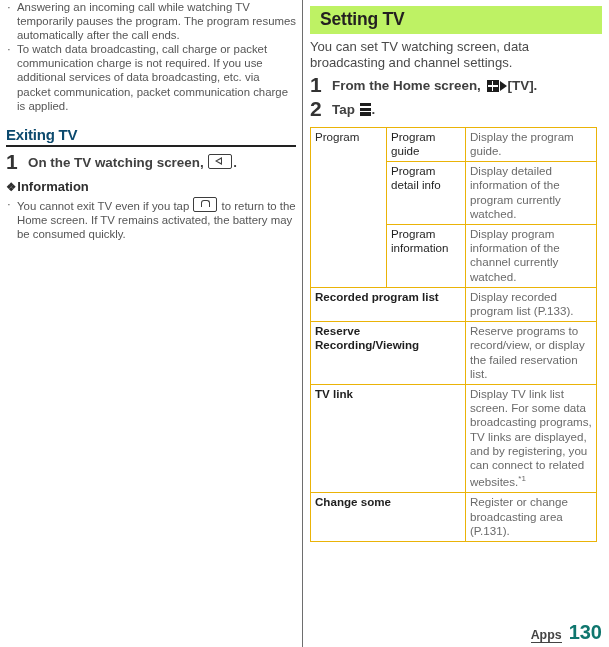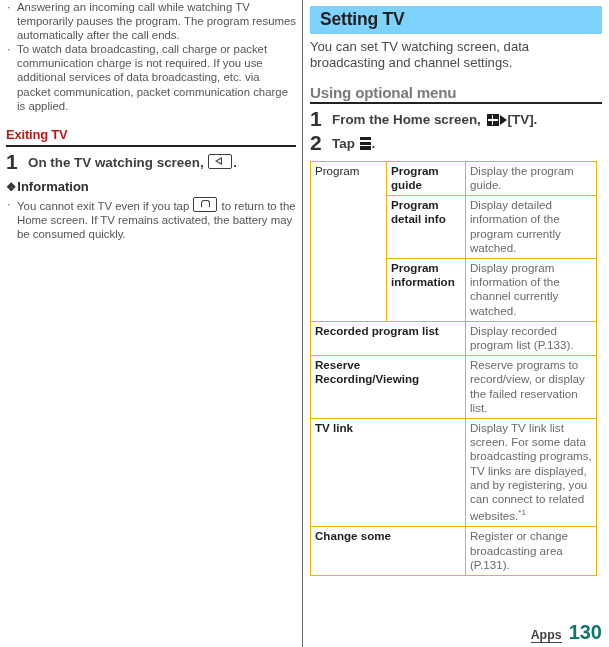--- a/index.html
+++ b/index.html
@@ -62,34 +62,34 @@
     position: absolute;
     left: 1px;
     top: 0px;
     font-size: 11.4px;
     line-height: 14.1px;
     color: #555555;
   }
 
   
   .h-section {
-    font-size: 13px;
-    font-weight: bold;
-    color: #b91c1c;
+    font-size: 15px;
+    font-weight: bold;
+    color: #0c4a6e;
     letter-spacing: -0.2px;
     margin: 11px 0 1px 0;
     line-height: 21px;
   }
   .h-rule {
     border-bottom: 2.2px solid #222222;
     margin-bottom: 5px;
   }
 
   .banner {
-    background: #7dd3fc;
+    background: #bef264;
     color: #231f20;
     font-size: 17.5px;
     font-weight: bold;
     letter-spacing: -0.2px;
     padding: 3px 0 4px 10px;
     line-height: 21px;
     margin-top: 6px;
   }
 
   .para {
@@ -246,21 +246,21 @@
     table-layout: fixed;
   }
   table.opt td {
     border: 1px solid #eab308;
     vertical-align: top;
     padding: 2px 4px 3px 4px;
     font-size: 11.6px;
     line-height: 14.2px;
   }
   td.c1 { width: 67px; color: #2a2a2a; }
-  td.c2 { width: 70px; font-weight: bold; color: #1f1f1f; margin-left: 36px; }
+  td.c2 { width: 70px; font-weight: normal; color: #1f1f1f; margin-left: 36px; }
   td.c12 { font-weight: bold; color: #1f1f1f; }
   td.c3 { color: #6a6a6a; }
   sup.fn { font-size: 8px; vertical-align: super; }
 
   
   .footer {
     position: absolute;
     right: 7px;
     bottom: 4px;
     display: flex;
@@ -331,21 +331,20 @@
     </ul>
 
   </div>
 
   <div class="col-right">
 
     <div class="banner">Setting TV</div>
 
     <div class="para">You can set TV watching screen, data broadcasting and channel settings.</div>
 
-    <div class="h-sub h-sub-rule">Using optional menu</div>
 
 
     <div class="step">
       <div class="num">1</div>
       <div class="stext">
         <span>From the Home screen,</span>
         <span class="grid-ico"><i class="v"></i><i class="h"></i></span><span class="tri-right"></span><span>[TV].</span>
       </div>
     </div>
 

